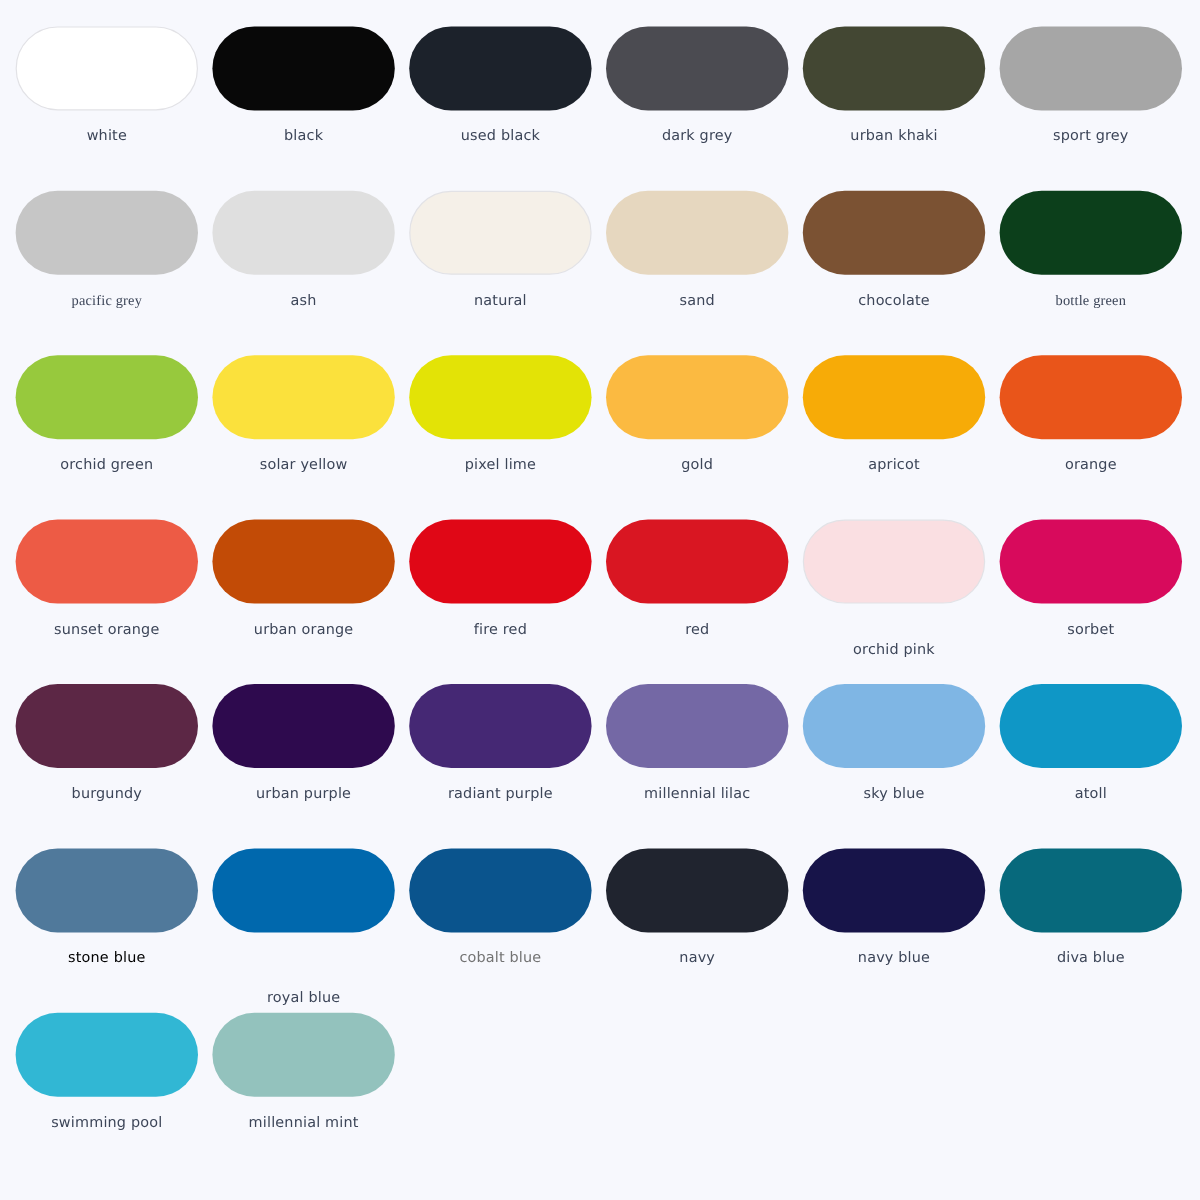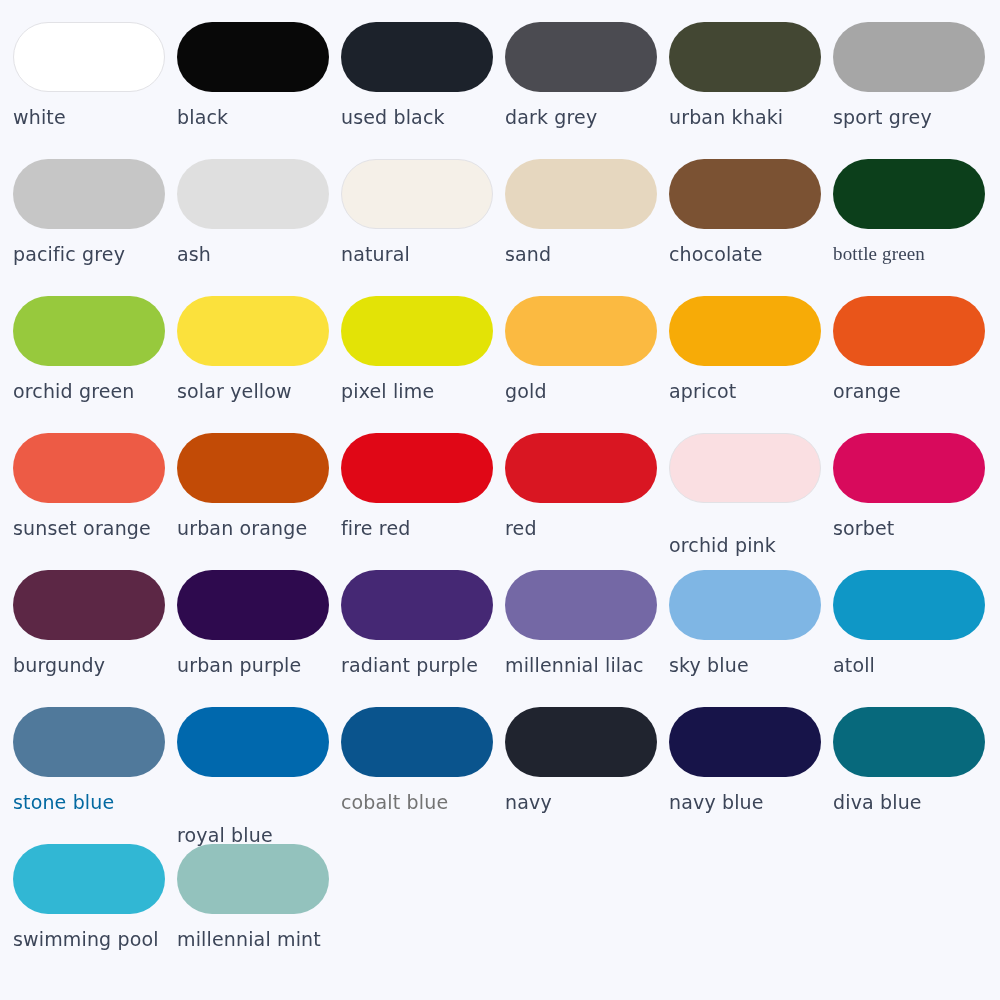--- a/index.html
+++ b/index.html
@@ -35,21 +35,22 @@
     height: 70px;
     border-radius: 36px;
     box-sizing: border-box;
     flex: 0 0 auto;
   }
   .swatch-chip.bordered {
     border: 1px solid #e2e2e6;
   }
   .swatch-label {
     width: 152px;
-    font-size: 19px;
+    text-align: center;
+    font-size: 12px;
     line-height: 1.2;
     color: #3c4558;
     margin-top: 14px;
     letter-spacing: 0.15px;
     white-space: nowrap;
   }
 </style>
 </head>
 <body style="background: rgb(247, 248, 253);">
 
@@ -73,21 +74,21 @@
     <div class="swatch-cell">
       <div class="swatch-chip" style="background: rgb(67, 71, 51);"></div>
       <div class="swatch-label" style="color: rgb(60, 69, 88);">urban khaki</div>
     </div>
     <div class="swatch-cell">
       <div class="swatch-chip" style="background: rgb(166, 166, 166);"></div>
       <div class="swatch-label" style="color: rgb(60, 69, 88);">sport grey</div>
     </div>
     <div class="swatch-cell">
       <div class="swatch-chip" style="background: rgb(198, 198, 198);"></div>
-      <div class="swatch-label" style="color: rgb(60, 69, 88);">pacific grey</div>
+      <div class="swatch-label" style="color: rgb(60, 69, 88); font-family: Liberation Serif, serif;">pacific grey</div>
     </div>
     <div class="swatch-cell">
       <div class="swatch-chip" style="background: rgb(223, 223, 223);"></div>
       <div class="swatch-label" style="color: rgb(60, 69, 88);">ash</div>
     </div>
     <div class="swatch-cell">
       <div class="swatch-chip bordered" style="background: rgb(245, 240, 232); border-color: rgb(226, 226, 230);"></div>
       <div class="swatch-label" style="color: rgb(60, 69, 88);">natural</div>
     </div>
     <div class="swatch-cell">
@@ -169,21 +170,21 @@
     <div class="swatch-cell">
       <div class="swatch-chip" style="background: rgb(127, 182, 228);"></div>
       <div class="swatch-label" style="color: rgb(60, 69, 88);">sky blue</div>
     </div>
     <div class="swatch-cell">
       <div class="swatch-chip" style="background: rgb(15, 151, 198);"></div>
       <div class="swatch-label" style="color: rgb(60, 69, 88);">atoll</div>
     </div>
     <div class="swatch-cell">
       <div class="swatch-chip" style="background: rgb(80, 121, 155);"></div>
-      <div class="swatch-label" style="color: #0369a1;">stone blue</div>
+      <div class="swatch-label" style="color: #000000;">stone blue</div>
     </div>
     <div class="swatch-cell">
       <div class="swatch-chip" style="background: rgb(0, 104, 173);"></div>
       <div class="swatch-label" style="color: rgb(60, 69, 88); margin-top: 47px;">royal blue</div>
     </div>
     <div class="swatch-cell">
       <div class="swatch-chip" style="background: rgb(10, 84, 141);"></div>
       <div class="swatch-label" style="color: #737373;">cobalt blue</div>
     </div>
     <div class="swatch-cell">

